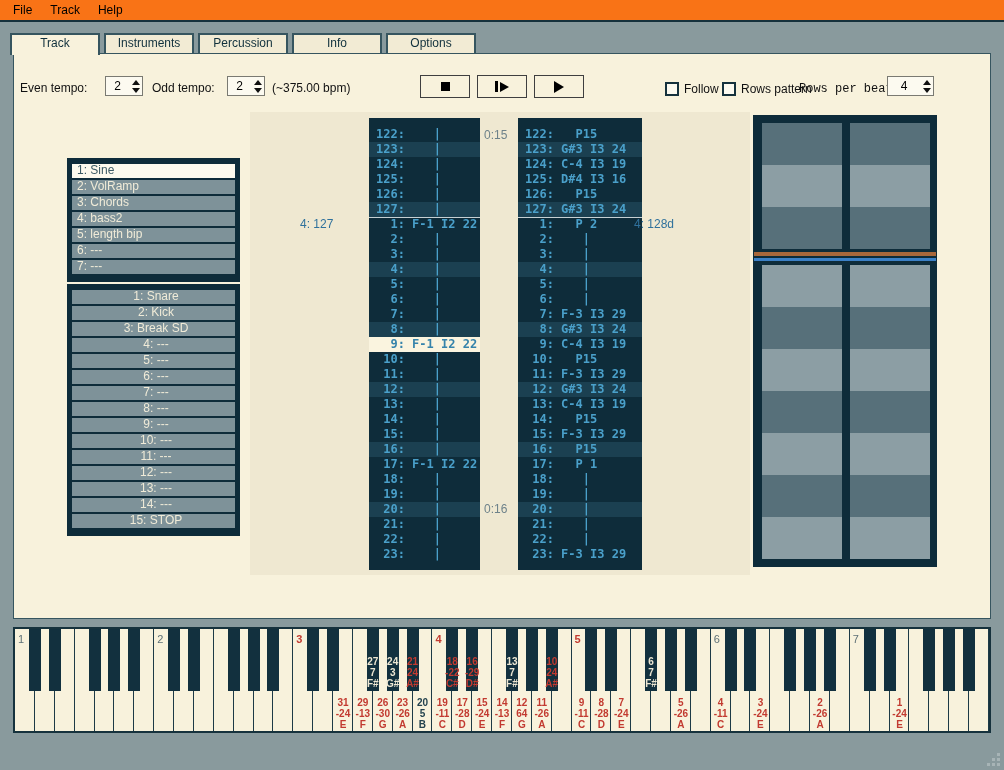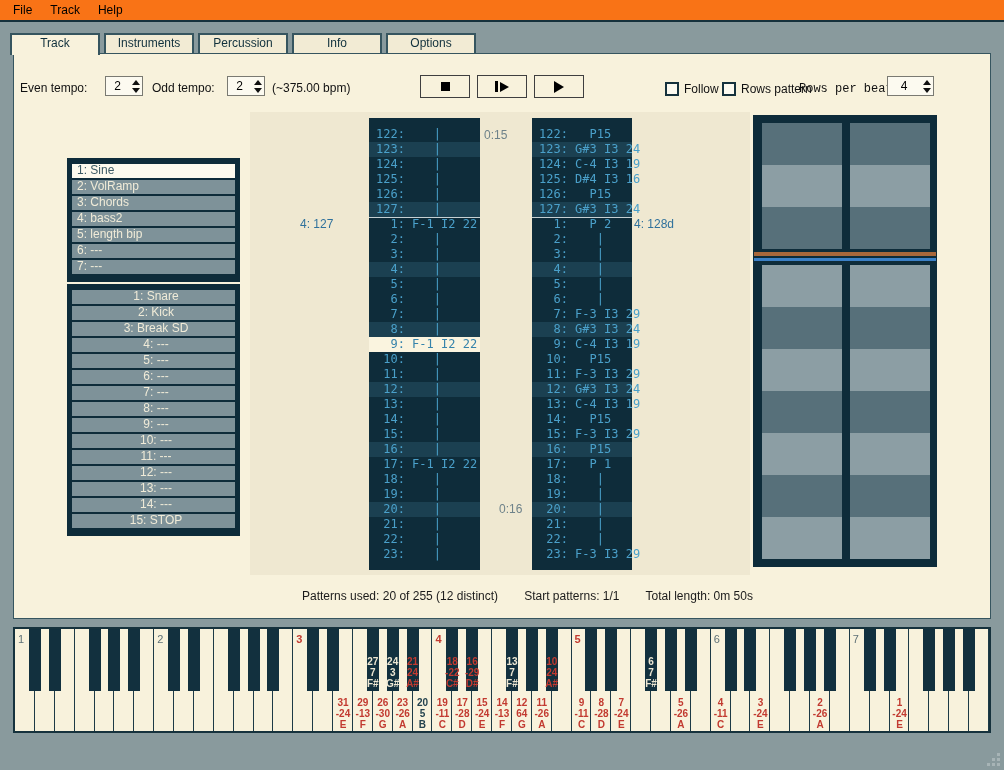--- a/index.html
+++ b/index.html
@@ -59,35 +59,36 @@
   .list-item {
     height:14px; line-height:13px; margin-bottom:2px; padding-left:5px;
     background:var(--list_row,#7e9299); color:var(--list_text,#f0ebd8);
     font-size:12px; white-space:nowrap; overflow:hidden;
   }
   .list-item.selected { background:var(--list_selected_bg,#fdfaee); color:var(--list_selected_text,#3c5a64); }
   
   .tracker-bg { position:absolute; left:250px; top:112px; width:500px; height:463px; background:var(--cream_dark,#efe8d1); }
   .pcol { position:absolute; top:118px; height:452px; background:var(--navy,#0e2c3a); padding-top:9px; }
   .pcol-1 { left:369px; width:111px; }
-  .pcol-2 { left:532px; width:100px; }
+  .pcol-2 { left:518px; width:124px; }
   .trow {
     height:15px; line-height:15px; padding-left:7px; white-space:pre;
     font-family:"DejaVu Sans Mono", monospace; font-size:12px;
     color:var(--tracker_text,#4aa0ca);
+    font-weight:bold;
   }
   .trow.beat { background:var(--beat_row,#1b4051); }
   .trow.cursor { background:var(--cursor_bg,#faf4df); color:var(--cursor_text,#3583ab); }
   .tdivider { position:absolute; left:0; top:99px; width:100%; height:1px; background:#c6d0d3; }
   .plabel { position:absolute; font-size:12px; color:var(--label_blue,#2f719c); white-space:nowrap; }
   .plabel-1 { left:300px; top:217px; width:65px; text-align:left; }
   .plabel-2 { left:634px; top:217px; }
   .ptime { position:absolute; font-size:12px; color:var(--time_gray,#6e828a); }
   .ptime-1 { left:484px; top:128px; }
-  .ptime-2 { left:484px; top:502px;margin-left:15px; }
+  .ptime-2 { left:484px; top:502px; }
   
   .ovgrid { position:absolute; left:753px; top:115px; width:184px; height:452px; background:var(--navy,#0e2c3a); }
   .ovcol { position:absolute; top:8px; width:80px; }
   .ovblock { height:42px; }
   .ovblock.dark { background:var(--block_dark,#57707a); }
   .ovblock.light { background:var(--block_light,#8c9ea4); }
   .ovspacer { height:16px; }
   .ovline-orange { position:absolute; left:1px; right:1px; top:137px; height:4px; background:var(--play_line_orange,#a8683c); z-index:2; }
   .ovline-blue   { position:absolute; left:1px; right:1px; top:143px; height:3px; background:var(--play_line_blue,#3b80c6); z-index:2; }
   
@@ -296,25 +297,20 @@
         <div class="ovblock light"></div>
         <div class="ovblock dark"></div>
         <div class="ovblock light"></div>
         <div class="ovblock dark"></div>
         <div class="ovblock light"></div>
         <div class="ovblock dark"></div>
         <div class="ovblock light"></div>
       </div>
     </div>
 
-  <div class="statusrow">
-    <span>Patterns used: 20 of 255 (12 distinct)</span>
-    <span>Start patterns: 1/1</span>
-    <span>Total length: 0m 50s</span>
-  </div>
 
   <div class="kbd">
     <div class="kbd-keys">
         <div class="wkey" style="left: 0px; width: 19.8776px;"></div>
         <div class="wkey" style="left: 19.8776px; width: 19.8776px;"></div>
         <div class="wkey" style="left: 39.7551px; width: 19.8776px;"></div>
         <div class="wkey" style="left: 59.6327px; width: 19.8776px;"></div>
         <div class="wkey" style="left: 79.5102px; width: 19.8776px;"></div>
         <div class="wkey" style="left: 99.3878px; width: 19.8776px;"></div>
         <div class="wkey" style="left: 119.265px; width: 19.8776px;"></div>

